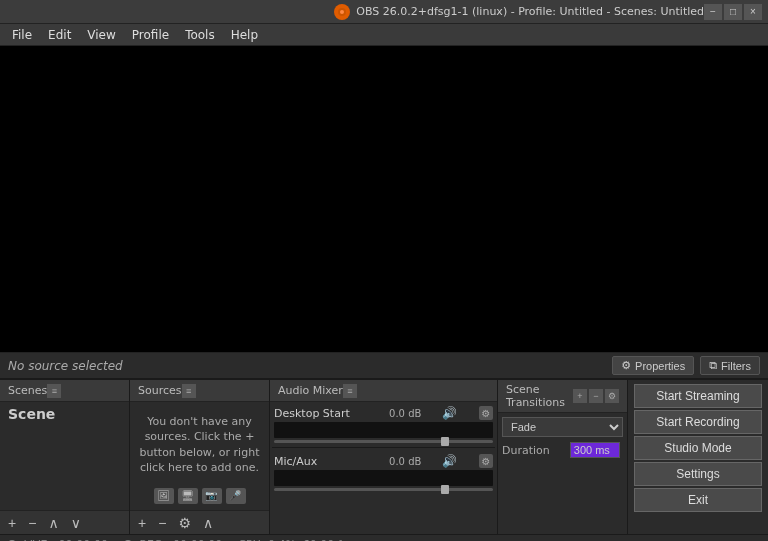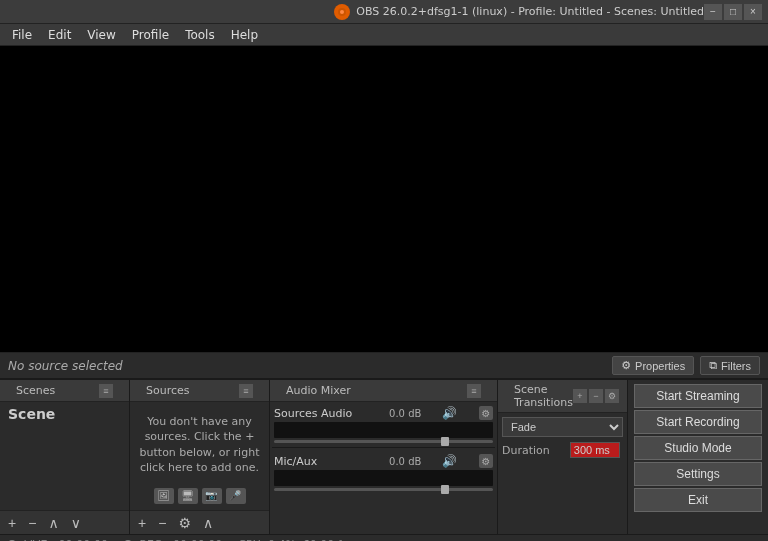--- a/index.html
+++ b/index.html
@@ -115,27 +115,26 @@
     }
 
     
     .panel {
       display: flex;
       flex-direction: column;
       border-right: 1px solid #1a1a1a;
     }
     .panel-header {
       background: #3a3a3a;
-      padding: 3px 16px;
+      padding: 3px 8px;
       font-size: 11px;
       color: #bbb;
       border-bottom: 1px solid #222;
       display: flex;
       align-items: center;
-      justify-content: space-between;
       min-height: 22px;
     }
     .panel-content {
       flex: 1;
       padding: 4px;
       overflow: hidden;
       font-size: 11px;
       color: #aaa;
     }
     .panel-footer {
@@ -281,21 +280,21 @@
       cursor: pointer;
     }
     .duration-row {
       display: flex;
       align-items: center;
       gap: 20px;
       margin-top: 4px;
     }
     .duration-label { font-size: 11px; color: #aaa; }
     .duration-input {
-      background: #b91c1c;
+      background: #6d28d9;
       border: 1px solid #555;
       color: #ccc;
       font-size: 11px;
       width: 50px;
       padding: 1px 3px;
     }
     .duration-spinners {
       display: flex;
       flex-direction: column;
       gap: 0;
@@ -465,21 +464,21 @@
     <div class="panel-header">
       <span>Audio Mixer</span>
       <div class="panel-header-icons">
         <button class="panel-corner-btn">≡</button>
       </div>
     </div>
     <div class="panel-content" style="padding: 2px;">
 
       <div style="padding: 2px 2px 0 2px;">
         <div style="display:flex; align-items:center; justify-content:space-between; margin-bottom:2px;">
-          <span class="audio-label">Sources Audio</span>
+          <span class="audio-label">Desktop Start</span>
           <span class="audio-db">0.0 dB</span>
           <span class="icon-small">🔊</span>
           <div class="gear-icon-sm">⚙</div>
         </div>
 
         <div class="audio-meter">
           <div class="meter-track meter-track-1">
             <div style="position:absolute; left:0; top:0; width:60%; height:6px; background: linear-gradient(to right, #003300, #006600, #00bb00, #88ff00); border-radius:1px;"></div>
             <div style="position:absolute; left:60%; top:0; width:12%; height:6px; background: linear-gradient(to right, #88ff00, #ffff00, #ffaa00); border-radius:1px;"></div>
             <div style="position:absolute; left:72%; top:0; width:4%; height:6px; background: #ff4400; border-radius:1px;"></div>

